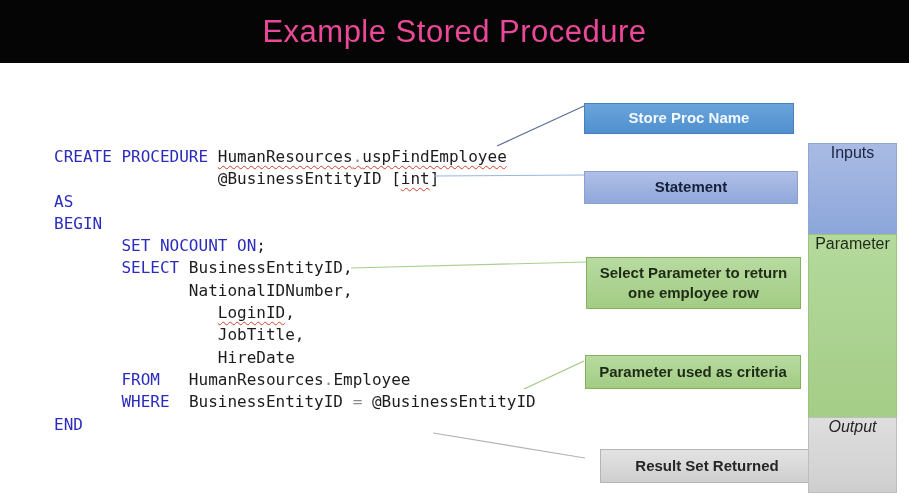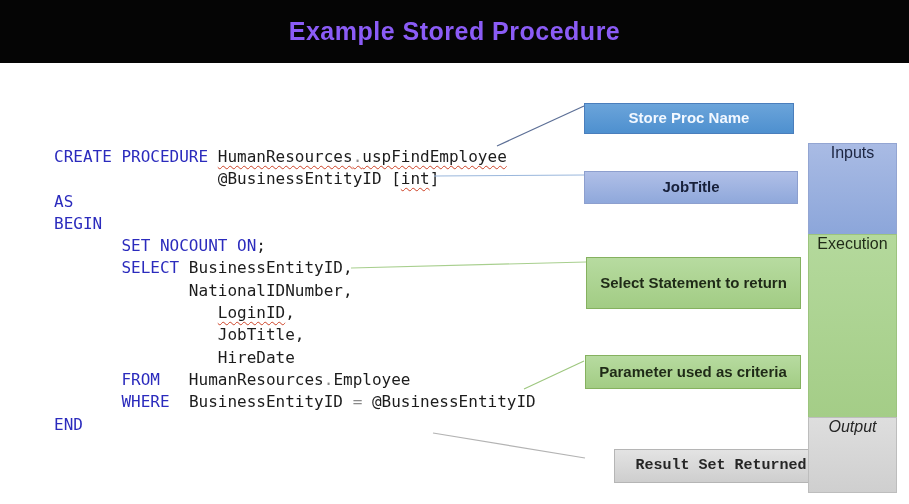--- a/index.html
+++ b/index.html
@@ -6,21 +6,21 @@
   body{
     width:909px;height:504px;position:relative;overflow:hidden;
     background:#ffffff;font-family:"Liberation Sans",sans-serif;
   }
   
   .titlebar{
     position:absolute;left:0;top:0;width:909px;height:63px;
     background:#050505;display:flex;align-items:center;justify-content:center;
   }
   .titlebar h1{
-    margin:0;color:#8b5cf6;font-size:25px;font-weight:700;letter-spacing:.5px;
+    margin:0;color:#ec4899;font-size:31px;font-weight:400;letter-spacing:.5px;
     font-family:"Liberation Sans",sans-serif;
   }
   
   #code{
     position:absolute;left:54px;top:146px;
     font-family:"DejaVu Sans Mono",monospace;font-size:16px;line-height:22.3px;
     white-space:pre;color:#1c1c1c;
   }
   #code .k{color:#2b2bbd;}
   #code .t{color:#1c1c1c;}
@@ -81,38 +81,39 @@
   <line x1="351" y1="268" x2="586" y2="262" stroke="#a8cf8e" stroke-width="1.2"></line>
   <line x1="524" y1="389" x2="584" y2="361" stroke="#9ec77f" stroke-width="1.2"></line>
   <line x1="433" y1="433" x2="585" y2="458" stroke="#b3b3b3" stroke-width="1.2"></line>
 </svg>
 
 <div class="abox blue" style="left:584px;top:103px;width:208px;height:29px;">
   <span>Store Proc Name</span>
 </div>
 
 <div class="abox peri" style="left:584px;top:171px;width:212px;height:31px;">
-  <span>JobTitle</span>
+  <span>Statement</span>
 </div>
 
 <div class="abox green" style="left:586px;top:257px;width:213px;height:50px;">
-  <span>Select Statement to return</span>
+  <span>Select Parameter to return</span>
+  <span>one employee row</span>
 </div>
 
 <div class="abox green" style="left:585px;top:355px;width:214px;height:32px;">
   <span>Parameter used as criteria</span>
 </div>
 
-<div class="abox gray" style="left:614px;top:449px;width:212px;height:32px;font-family:Liberation Mono, monospace;">
+<div class="abox gray" style="left:600px;top:449px;width:212px;height:32px;">
   <span>Result Set Returned</span>
 </div>
 
 <div class="sbox peri" style="top:143px;height:90px;">
   <span>Inputs</span>
 </div>
 
 <div class="sbox green" style="top:234px;height:182px;">
-  <span>Execution</span>
+  <span>Parameter</span>
 </div>
 
 <div class="sbox gray" style="top:417px;height:74px;font-style:italic;">
   <span>Output</span>
 </div>
 
 </body></html>

